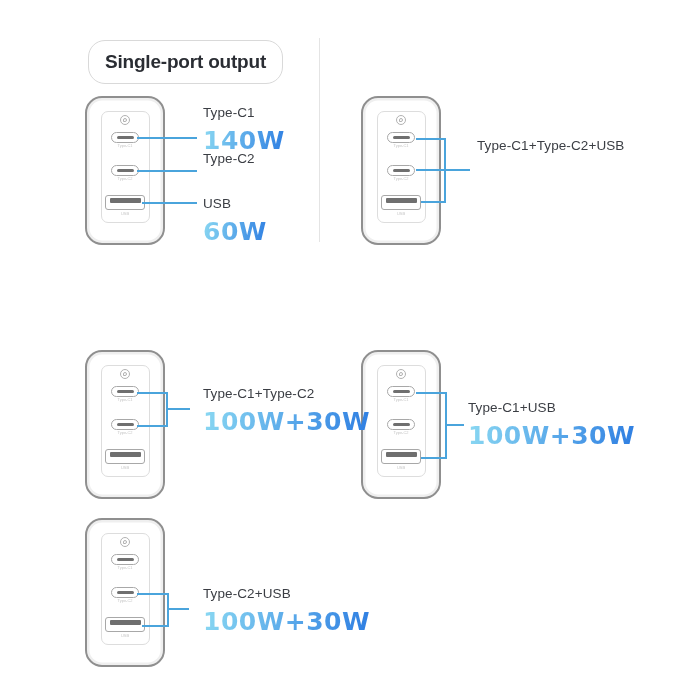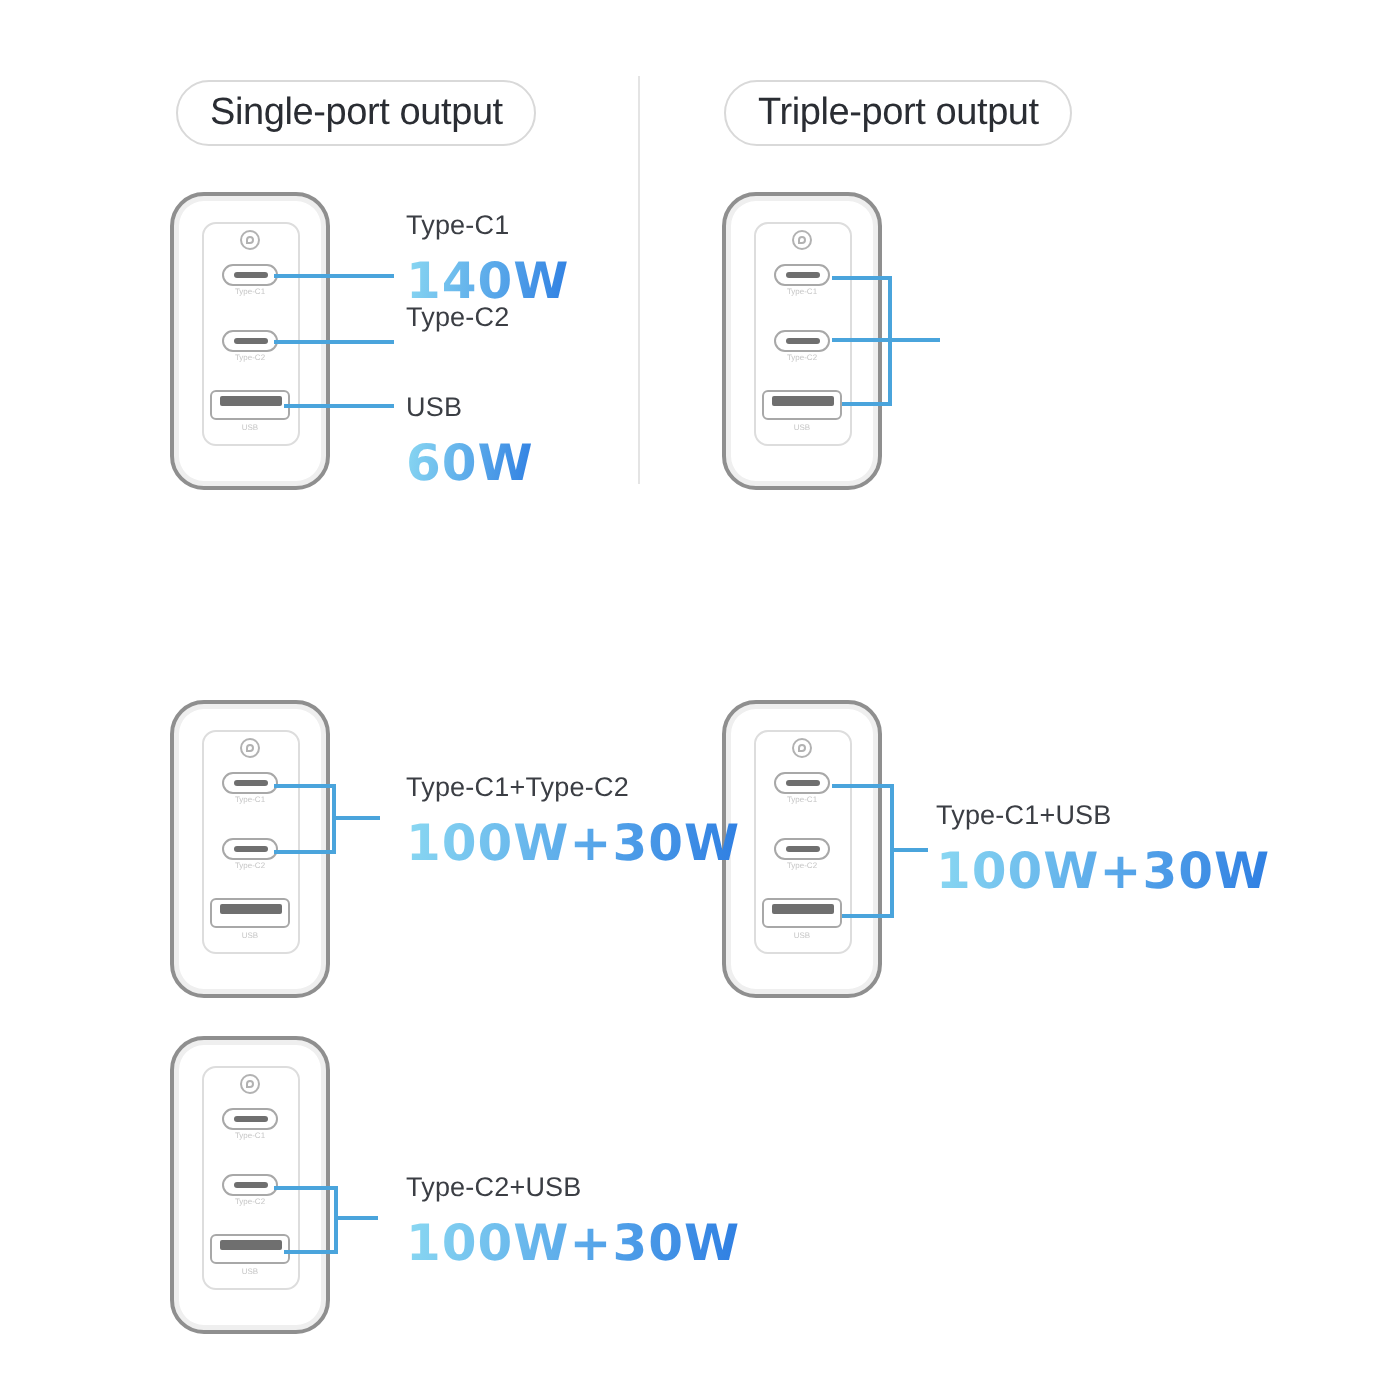--- a/index.html
+++ b/index.html
@@ -15,23 +15,23 @@
     --port-bar:#6F6F6F;
     --tiny:#C6C6C6;
   }
   *{box-sizing:border-box;margin:0;padding:0;}
   html,body{background:#fff;}
   body{font-family:"Liberation Sans","DejaVu Sans",sans-serif;}
   .canvas{position:relative;width:700px;height:700px;background:#ffffff;overflow:hidden;}
 
   
   .pill{
-    position:absolute;height:33px;display:inline-flex;align-items:center;
+    position:absolute;height:44px;display:inline-flex;align-items:center;
     padding:0 16px;border:1.5px solid var(--pill-border);border-radius:17px;
-    background:#fff;font-size:19px;font-weight:normal;color:var(--heading);
+    background:#fff;font-size:19px;font-weight:bold;color:var(--heading);
     letter-spacing:-0.2px;white-space:nowrap;
   }
 
   .divider{position:absolute;width:1px;background:#E4E4E4;}
 
   
   .charger-slot{position:absolute;width:80px;height:149px;}
   .charger-body{
     position:absolute;inset:0;background:#fff;border:2px solid var(--body-border);
     border-radius:17px;box-shadow:inset 0 0 0 2.5px #EFEFEF;
@@ -77,23 +77,20 @@
   }
 </style>
 </head>
 <body>
 
 <div class="canvas">
 
   <div class="pill" style="left:88px;top:40px;">
     <span>Single-port output</span>
   </div>
-  <div class="pill" style="left:362px;top:40px;">
-    <span>Triple-port output</span>
-  </div>
 
   <div class="divider" style="left:319px;top:38px;height:204px;"></div>
 
   <div class="charger-slot" style="left:85px;top:96px;">
   <div class="charger-body">
     <div class="charger-panel"></div>
     <div class="logo">
           <div class="logo-inner"></div>
         </div>
     <div class="port-c" style="top:34px;">
@@ -221,20 +218,21 @@
   </div>
   <div class="group" style="left:203px;top:151px;">
     <div class="plabel">Type-C2</div>
   </div>
   <div class="group" style="left:203px;top:196px;">
     <div class="plabel">USB</div>
     <div class="gval">60W</div>
   </div>
 
   <div class="group" style="left:477px;top:138px;">
+    <div class="plabel">Type-C1+Type-C2+USB</div>
   </div>
 
   <div class="group" style="left:203px;top:386px;">
     <div class="plabel">Type-C1+Type-C2</div>
     <div class="gval">100W+30W</div>
   </div>
   <div class="group" style="left:468px;top:400px;">
     <div class="plabel">Type-C1+USB</div>
     <div class="gval">100W+30W</div>
   </div>

